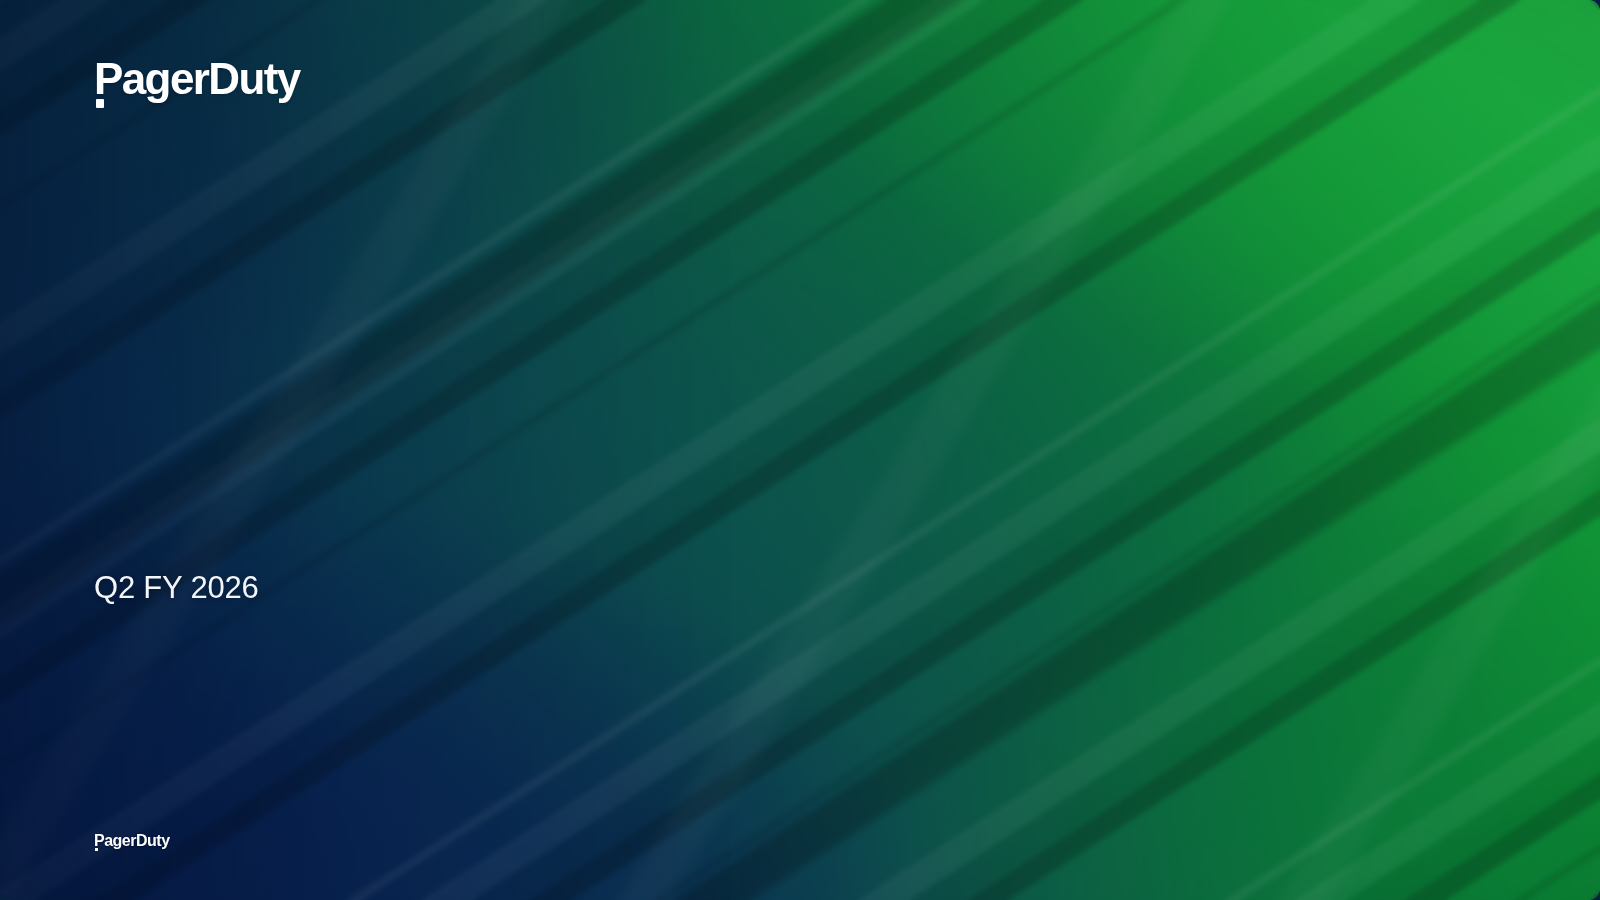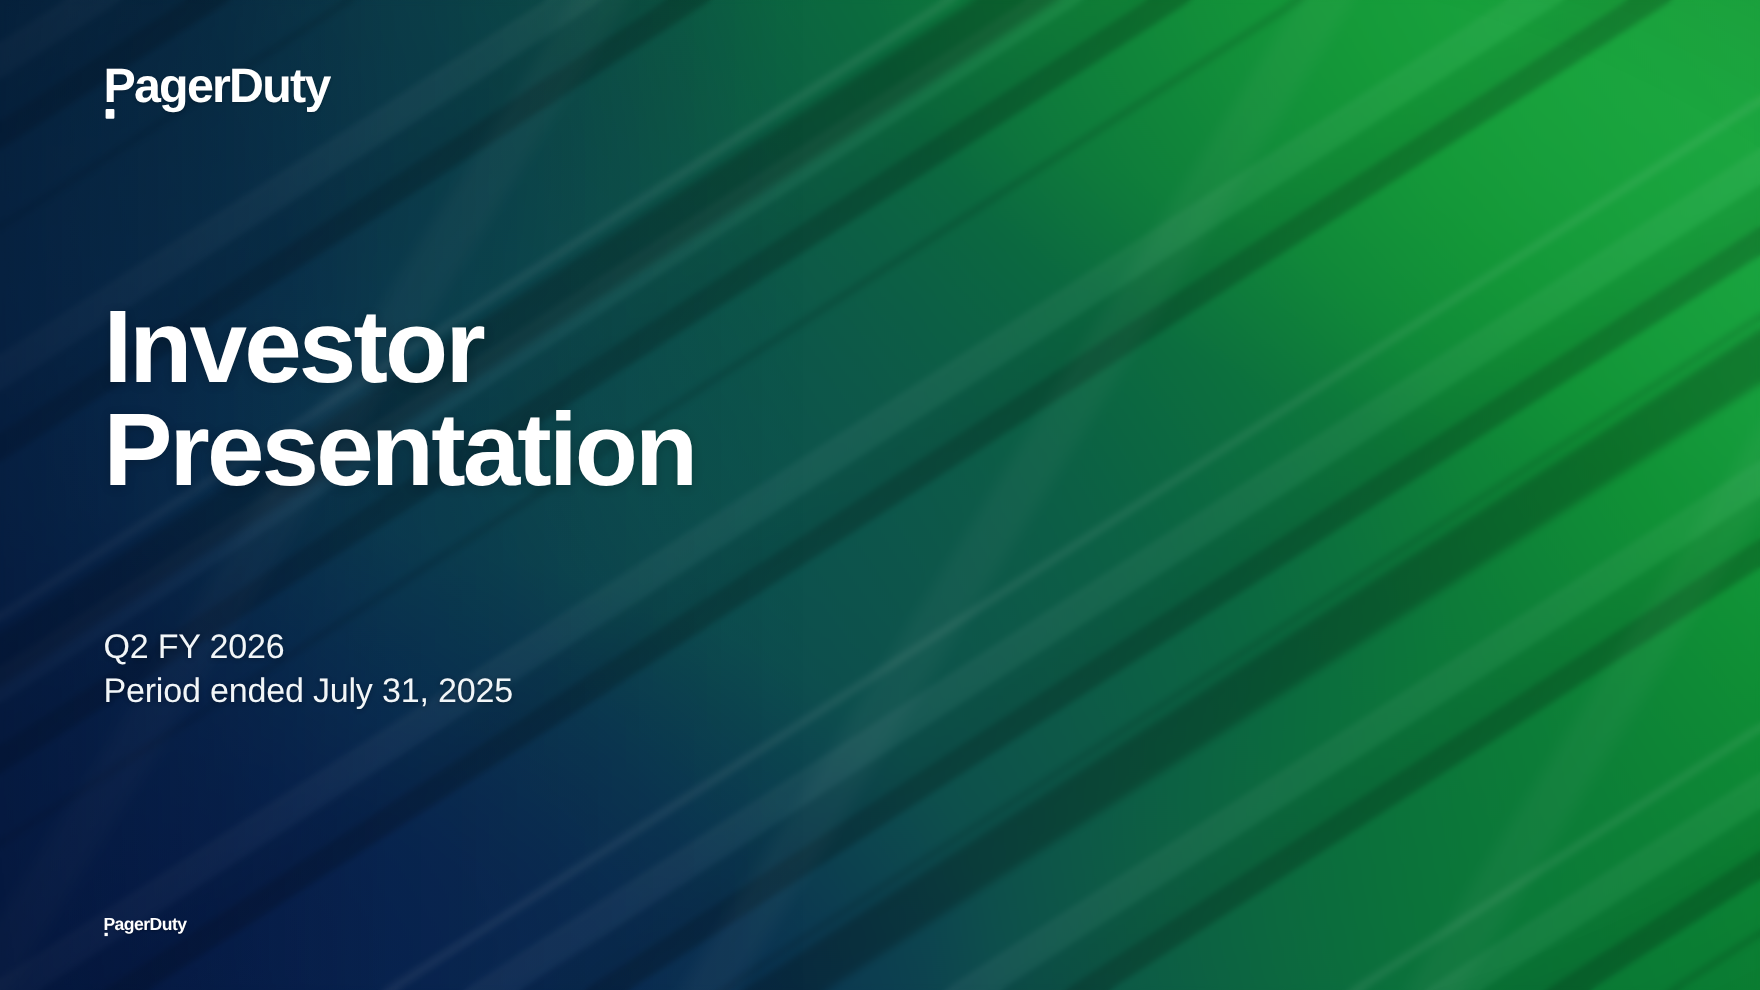--- a/index.html
+++ b/index.html
@@ -1,16 +1,16 @@
 <!DOCTYPE html>
 <html><head>
 <meta charset="utf-8">
 <title>PagerDuty Investor Presentation</title>
 <style>
-  * { margin:0; padding:0; box-sizing:border-box; }
+  * { margin:0; padding:0; box-sizing:border-box;border-radius:11px; }
 
   html, body {
     width:1600px; height:900px;
     overflow:hidden;
     background:#06203f;
     font-family:"Liberation Sans", sans-serif;
   }
 
   .slide {
     position:relative;
@@ -215,28 +215,23 @@
   <div class="bg-sheen"></div>
   <div class="bg-soften"></div>
   <div class="bg-vignette"></div>
 
   <div class="content">
 
     <div class="logo-top">
       <span class="pd-p">PagerDuty</span>
     </div>
 
-    <h1 class="headline">
-      <span class="line">Investor</span>
-      <span class="line">Presentation</span>
-    </h1>
 
     <div class="subtitle">
       <span class="line">Q2 FY 2026</span>
-      <span class="line">Period ended July 31, 2025</span>
     </div>
 
     <div class="logo-footer">
       <span class="pd-p">PagerDuty</span>
     </div>
 
   </div>
 </div>
 
 </body></html>

